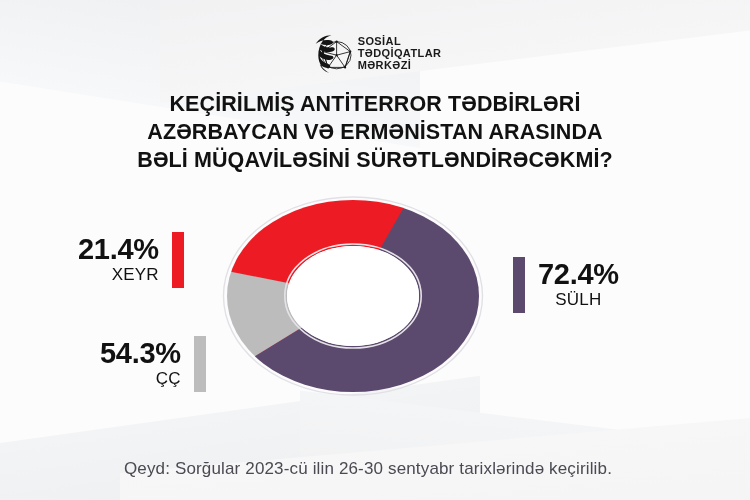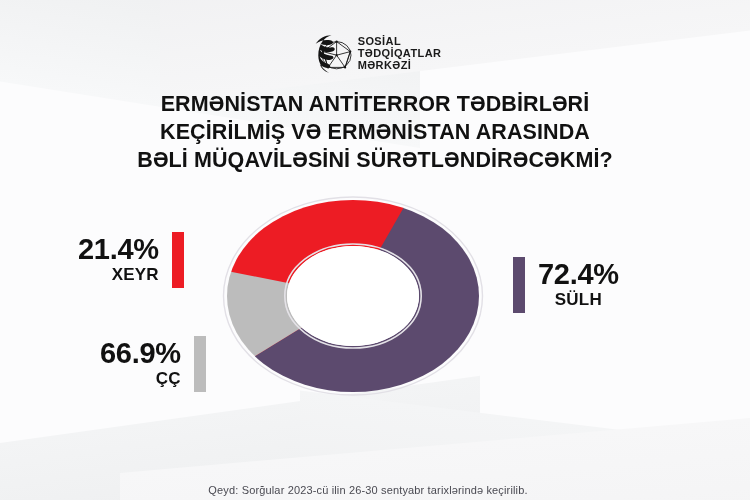--- a/index.html
+++ b/index.html
@@ -143,21 +143,21 @@
   }
   .callout .pct {
     font-size: 29px;
     font-weight: bold;
     color: #111111;
     line-height: 1.0;
     letter-spacing: -0.3px;
   }
   .callout .lbl {
     font-size: 17px;
-    font-weight: bold;
+    font-weight: normal;
     color: #111111;
     line-height: 1.28;
     letter-spacing: 0.2px;
   }
   .swatch {
     width: 12px;
     height: 56px;
     flex: 0 0 auto;
   }
 
@@ -167,24 +167,24 @@
   .callout-right .swatch { margin-right: 13px; }
 
   #callout-xeyr { left: 78px;  top: 232px; }
   #callout-cc   { left: 100px; top: 336px; }
   #callout-beli { left: 513px; top: 257px; }
 
   
   .footnote {
     position: absolute;
     left: 0;
-    top: 484px;
+    top: 459px;
     width: 736px;
     text-align: center;
-    font-size: 11px;
+    font-size: 17px;
     color: #4a4a52;
     letter-spacing: 0.15px;
   }
 </style>
 </head>
 <body>
 
 <div id="infographic">
 
   <div class="band band-top"></div>
@@ -214,22 +214,22 @@
       </g>
     </svg>
     <div class="logo-text">
       <span>SOSİAL</span>
       <span>TƏDQİQATLAR</span>
       <span>MƏRKƏZİ</span>
     </div>
   </div>
 
   <div class="title-block">
-    <span class="tline">ERMƏNİSTAN ANTİTERROR TƏDBİRLƏRİ</span>
-    <span class="tline">KEÇİRİLMİŞ VƏ ERMƏNİSTAN ARASINDA</span>
+    <span class="tline">KEÇİRİLMİŞ ANTİTERROR TƏDBİRLƏRİ</span>
+    <span class="tline">AZƏRBAYCAN VƏ ERMƏNİSTAN ARASINDA</span>
     <span class="tline">BƏLİ MÜQAVİLƏSİNİ SÜRƏTLƏNDİRƏCƏKMİ?</span>
   </div>
 
   <div class="chart-area">
     <svg class="donut-svg" viewBox="0 0 262 200">
       <defs>
 
         <mask id="ring-mask">
           <rect x="0" y="0" width="262" height="200" fill="#000"></rect>
           <ellipse cx="131" cy="100" rx="126" ry="96" fill="#fff"></ellipse>
@@ -256,21 +256,21 @@
   <div class="callout callout-left" id="callout-xeyr">
     <div class="cnums">
       <span class="pct">21.4%</span>
       <span class="lbl">XEYR</span>
     </div>
     <span class="swatch" style="background:#ED1C24;"></span>
   </div>
 
   <div class="callout callout-left" id="callout-cc">
     <div class="cnums">
-      <span class="pct">66.9%</span>
+      <span class="pct">54.3%</span>
       <span class="lbl">ÇÇ</span>
     </div>
     <span class="swatch" style="background:#BCBCBC;"></span>
   </div>
 
   <div class="callout callout-right" id="callout-beli">
     <span class="swatch" style="background:#5C4A6E;"></span>
     <div class="cnums">
       <span class="pct">72.4%</span>
       <span class="lbl">SÜLH</span>

